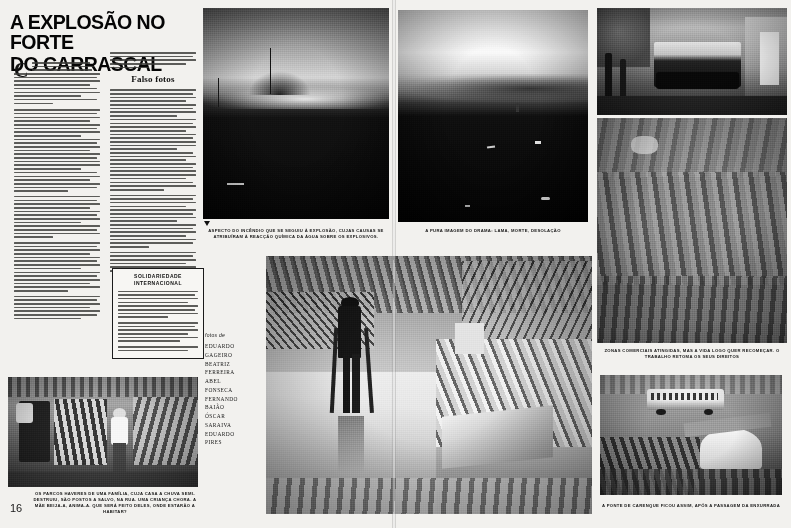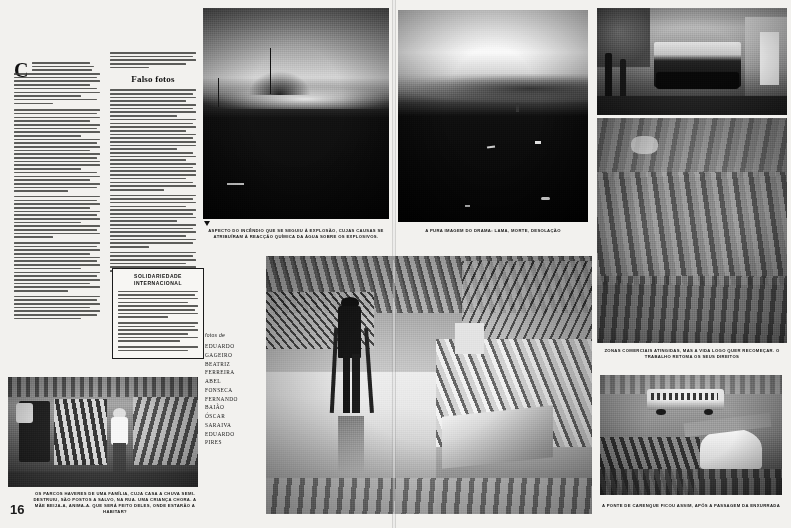--- a/index.html
+++ b/index.html
@@ -47,21 +47,21 @@
   .box h4{margin:0 0 4px;font-size:5px;text-align:center;font-weight:700;
           letter-spacing:.5px;line-height:1.35;text-transform:uppercase;}
 
   
   .credits{position:absolute;font-size:5.4px;line-height:1.62;
            letter-spacing:.45px;color:#151515;}
   .credits .lbl{font-style:italic;font-size:5px;letter-spacing:.3px;
                 margin-bottom:3px;text-transform:lowercase;}
   .credits .nm{text-transform:uppercase;font-family:"Liberation Serif",serif;}
 
-  .pageno{position:absolute;font-size:13px;font-weight:700;color:#1a1a1a;}
+  .pageno{position:absolute;font-size:11px;font-weight:400;color:#1a1a1a;}
   .gutter{position:absolute;top:0;bottom:0;width:4px;
           background:linear-gradient(90deg,rgba(0,0,0,.18),rgba(255,255,255,.55),rgba(0,0,0,.18));}
   .arrow{position:absolute;width:0;height:0;
          border-left:3px solid transparent;border-right:3px solid transparent;
          border-top:5px solid #111;}
 </style>
 </head>
 <body>
 
 <div class="spread">
@@ -203,20 +203,24 @@
 
     <div style="position:absolute;left:0;top:52%;width:55%;height:48%;
                 background:repeating-linear-gradient(72deg,#2c2c2c 0 4px,#8b8b8b 4px 9px);opacity:.85;"></div>
     <div style="position:absolute;left:0;top:78%;width:100%;height:22%;
                 background:repeating-linear-gradient(88deg,#3a3a3a 0 6px,#777 6px 11px);opacity:.8;"></div>
     <div class="grain"></div>
       <div class="vign"></div>
   </div>
   <div class="caption" style="left:600px;top:503px;width:182px;">A PONTE DE CARENQUE FICOU ASSIM, APÓS A PASSAGEM DA ENXURRADA</div>
 
+  <div class="headline" style="left:10px;top:12px;width:190px;">
+    <span>A EXPLOSÃO NO FORTE</span>
+    <span style="margin-top:2px;">DO CARRASCAL</span>
+  </div>
 
   <div class="col" style="left:14px;top:62px;width:86px;">
     <div style="margin-bottom:5px;">
       <div class="dropcap">C</div>
       <div class="tline s5" style="margin-left:18px;width:58px;"></div>
       <div class="tline s4" style="margin-left:18px;width:62px;"></div>
       <div class="tline s3" style="margin-left:18px;width:60px;"></div>
       <div class="tline s1"></div>
         <div class="tline s2"></div>
         <div class="tline s1"></div>

